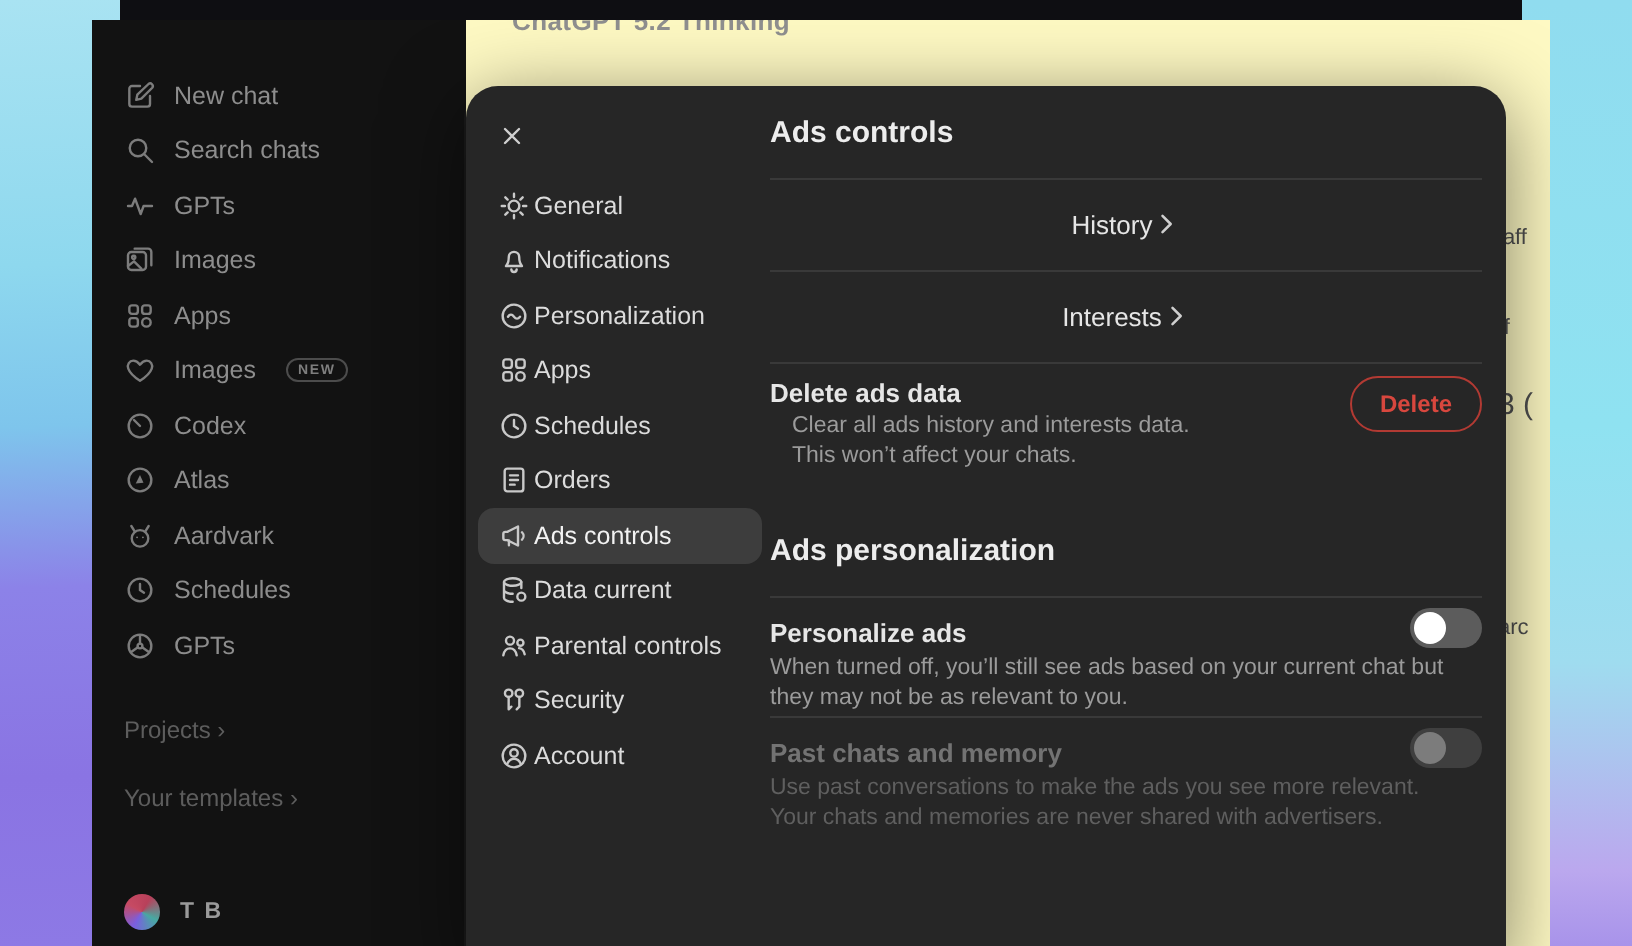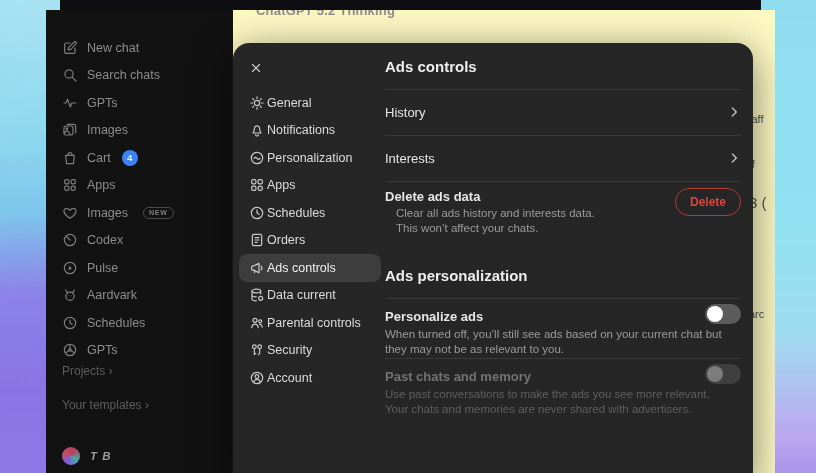--- a/index.html
+++ b/index.html
@@ -30,22 +30,22 @@
   .sidebar { position:absolute; left:0; top:0; width:187px; height:473px; background:#121212; }
   .side-list { position:absolute; left:8px; top:24px; width:175px; }
   .side-item { display:flex; align-items:center; gap:9px; height:27.5px; padding-left:8px;
                color:#8d8d8d; font-size:12.5px; border-radius:8px; }
   .side-item .ic { width:16px; height:16px; color:#7c7c7c; flex:0 0 16px; display:flex; }
   .badge { margin-left:2px; min-width:16px; height:16px; border-radius:50%;
            background:#3b82f6; color:#e8eefb; font-size:9.5px; font-weight:700;
            display:inline-flex; align-items:center; justify-content:center; }
   .pill-new { margin-left:6px; border:1px solid #4c4c4c; color:#7e7e7e; font-size:7px;
               letter-spacing:.8px; border-radius:7px; padding:1.5px 5px; font-weight:700; }
-  .side-section { color:#5d5d5d; font-size:12px; padding-left:8px; height:16px; }
-  .side-user { position:absolute; left:16px; top:437px; display:flex; align-items:center; gap:10px;font-style:italic; }
+  .side-section { color:#5d5d5d; font-size:12px; padding-left:8px; margin-top:21px; height:16px; }
+  .side-user { position:absolute; left:16px; top:437px; display:flex; align-items:center; gap:10px; }
   .avatar { width:18px; height:18px; border-radius:50%;
             background:conic-gradient(from 210deg,#7a5fe0,#c64a63,#b8405a,#47a9a2,#7a5fe0); }
   .side-user .uname { color:#9a9a9a; font-size:11.5px; font-weight:700; letter-spacing:1px; }
 
   
   .frag { position:absolute; color:#4f4f4f; font-size:11px; }
 
   
   .modal { position:absolute; left:187px; top:33px; width:520px; height:440px;
            background:#262626; border-radius:16px 16px 0 0;
@@ -55,21 +55,21 @@
   .menu { position:absolute; left:6px; top:46px; width:142px; }
   .menu-item { display:flex; align-items:center; gap:2px; height:27.5px; padding-left:10px;
                color:#dcdcdc; font-size:12.5px; border-radius:8px; }
   .menu-item .ic { width:16px; height:16px; color:#c9c9c9; flex:0 0 16px; display:flex; }
   .menu-item.active { background:#3d3d3d; color:#f2f2f2; }
 
   .panel { position:absolute; left:152px; top:0; width:356px; height:440px; }
   .panel-title { position:absolute; left:0; top:15px; font-size:15px; font-weight:700; color:#ededed; }
   .hr { position:absolute; left:0; width:356px; height:1px; background:rgba(255,255,255,.09); }
   .nav-row { position:absolute; left:0; width:356px; height:46px; display:flex;
-             align-items:center; justify-content:space-between; }
+             align-items:center; justify-content:center; }
   .nav-row .lbl { font-size:13px; color:#e6e6e6; }
   .nav-row .chev { width:14px; height:14px; color:#cfcfcf; display:flex; }
 
   .del-title { position:absolute; left:0; top:146px; font-size:13px; font-weight:700; color:#e6e6e6; }
   .del-desc  { position:absolute; left:0; top:163px; width:200px; font-size:11.5px;
                line-height:14.5px; color:#9b9b9b;margin-left:11px; }
   .delete-btn { position:absolute; right:0; top:145px; height:28px; padding:0 14px;
                 border:1.5px solid #b23a33; border-radius:14px; background:transparent;
                 color:#d8473e; font-size:12px; font-weight:700;
                 font-family:"Liberation Sans",sans-serif; }
@@ -139,30 +139,20 @@
               <svg viewBox="0 0 24 24" width="16" height="16" fill="none" stroke="currentColor" stroke-width="1.8" stroke-linecap="round" stroke-linejoin="round">
                 <rect x="3" y="6" width="13.5" height="13.5" rx="2.5"></rect>
                 <path d="M8 3.5h10a2.5 2.5 0 0 1 2.5 2.5v10"></path>
                 <circle cx="7.3" cy="10" r="1.2"></circle>
                 <path d="M3 16.5 7.5 13l5.5 5.5"></path>
               </svg>
             </span>
           <span>Images</span>
         </div>
 
-        <div class="side-item">
-          <span class="ic">
-              <svg viewBox="0 0 24 24" width="16" height="16" fill="none" stroke="currentColor" stroke-width="1.8" stroke-linecap="round" stroke-linejoin="round">
-                <path d="M5.5 8h13l-1.3 12.5H6.8z"></path>
-                <path d="M9 8V7a3 3 0 0 1 6 0v1"></path>
-              </svg>
-            </span>
-          <span>Cart</span>
-          <span class="badge">4</span>
-        </div>
 
         <div class="side-item">
           <span class="ic">
               <svg viewBox="0 0 24 24" width="16" height="16" fill="none" stroke="currentColor" stroke-width="1.8">
                 <rect x="4" y="4" width="6.4" height="6.4" rx="2"></rect>
                 <rect x="13.6" y="4" width="6.4" height="6.4" rx="2"></rect>
                 <rect x="4" y="13.6" width="6.4" height="6.4" rx="2"></rect>
                 <rect x="13.6" y="13.6" width="6.4" height="6.4" rx="3.2"></rect>
               </svg>
             </span>
@@ -189,21 +179,21 @@
           <span>Codex</span>
         </div>
 
         <div class="side-item">
           <span class="ic">
               <svg viewBox="0 0 24 24" width="16" height="16" fill="none" stroke="currentColor" stroke-width="1.8">
                 <circle cx="12" cy="12" r="8.5"></circle>
                 <path d="M12 8.2 14.6 14l-5.8.6z" fill="currentColor" stroke="none"></path>
               </svg>
             </span>
-          <span>Pulse</span>
+          <span>Atlas</span>
         </div>
 
         <div class="side-item">
           <span class="ic">
               <svg viewBox="0 0 24 24" width="16" height="16" fill="none" stroke="currentColor" stroke-width="1.8" stroke-linecap="round" stroke-linejoin="round">
                 <path d="M5.5 4.5 8 8.5M18.5 4.5 16 8.5"></path>
                 <circle cx="12" cy="13.8" r="6.2"></circle>
                 <circle cx="9.8" cy="13" r=".7" fill="currentColor" stroke="none"></circle>
                 <circle cx="14.2" cy="13" r=".7" fill="currentColor" stroke="none"></circle>
               </svg>

